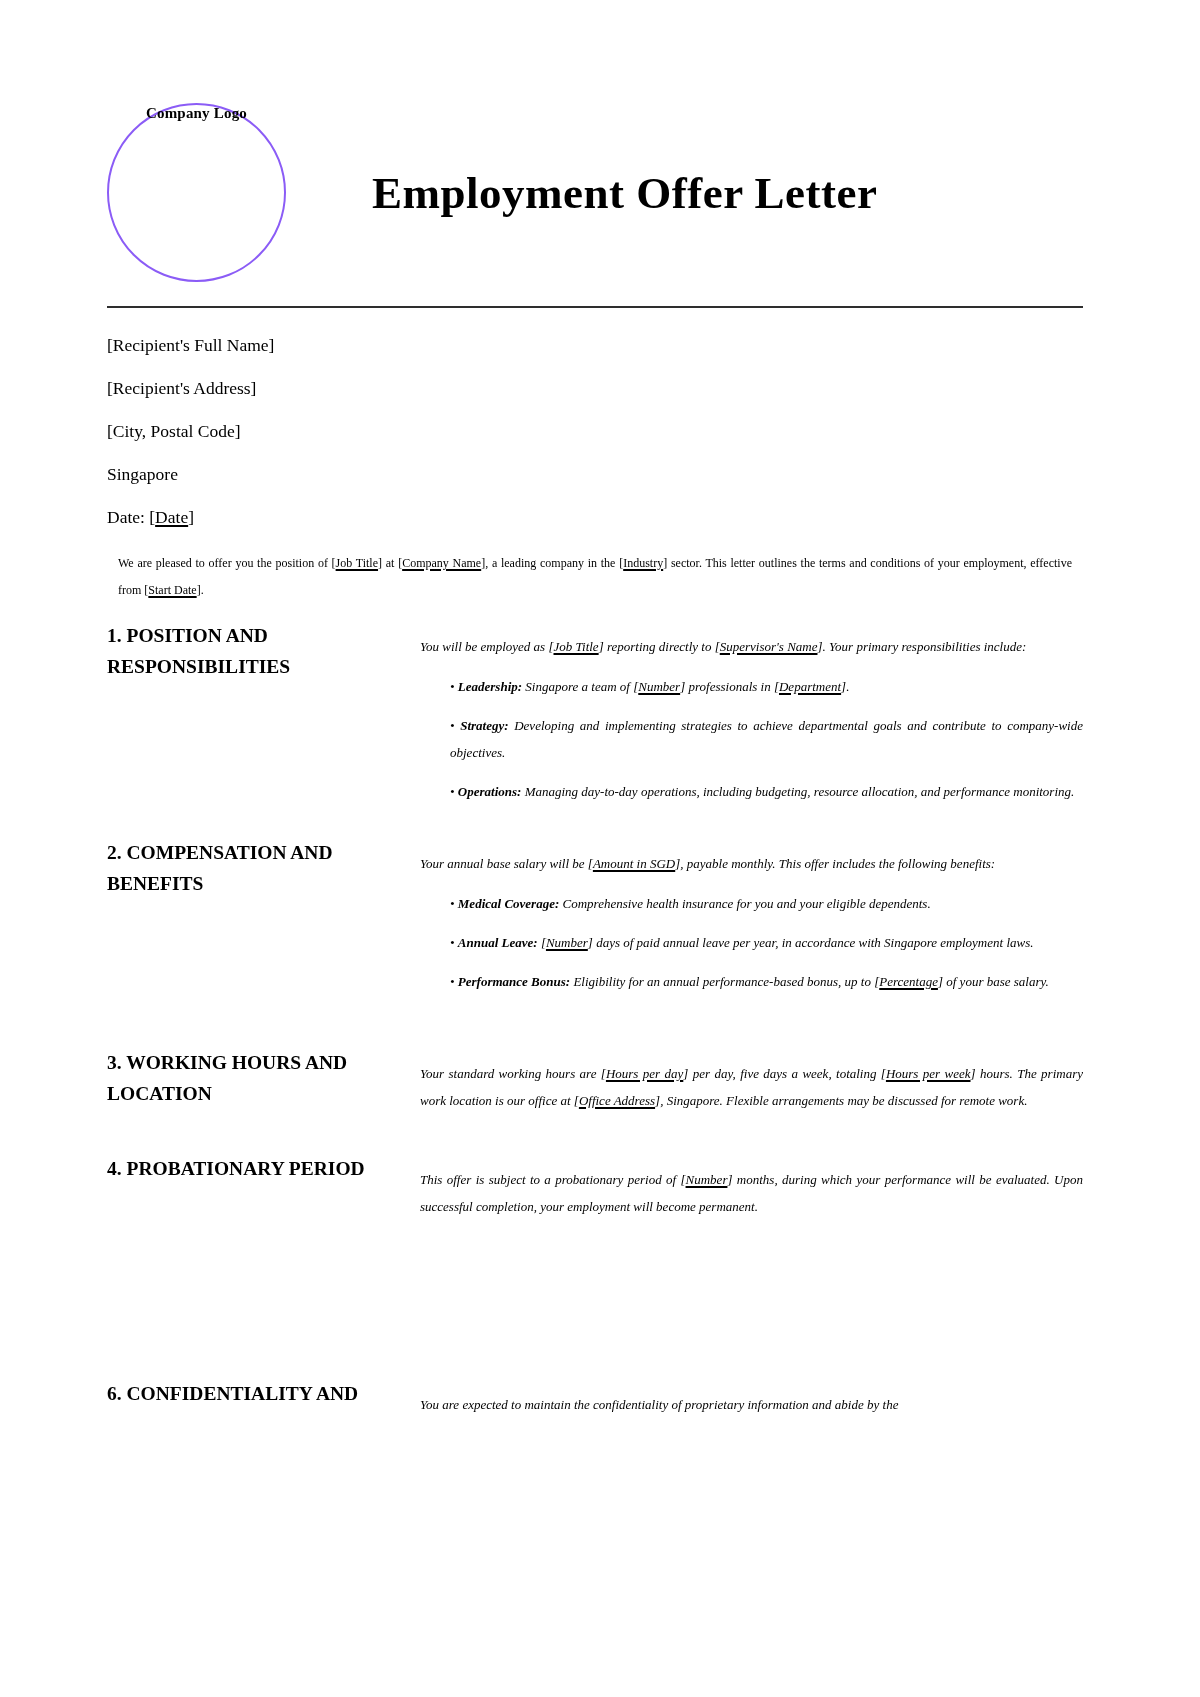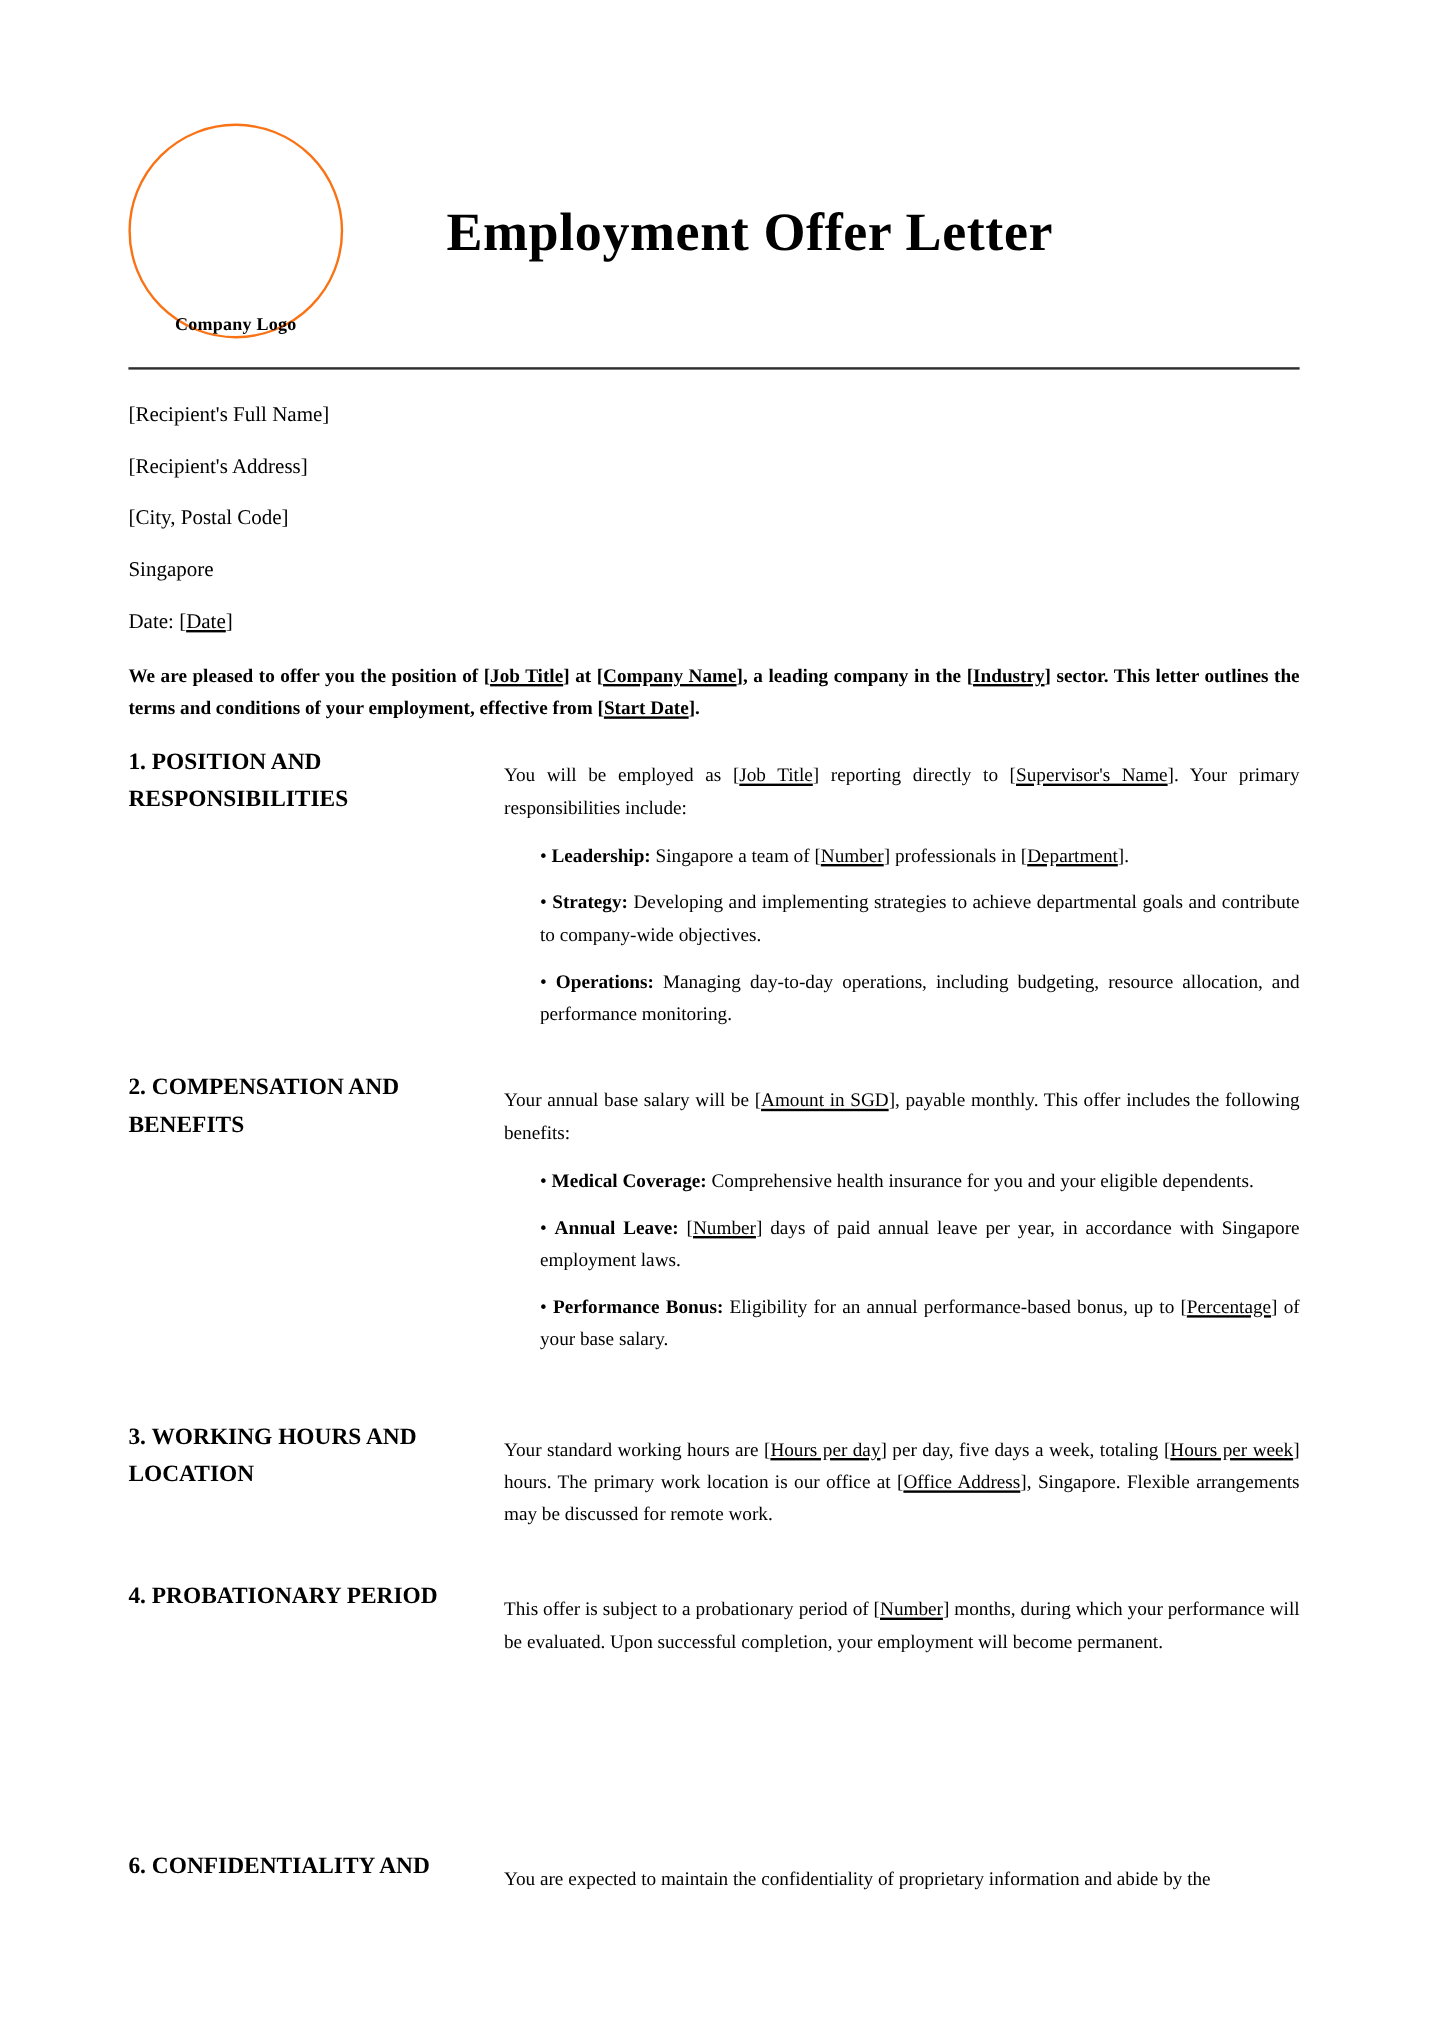--- a/index.html
+++ b/index.html
@@ -12,56 +12,56 @@
     box-sizing: border-box;
     width: 1200px; height: 1697px;
     padding: 0 117px 0 107px;
     overflow: hidden;
     background: #ffffff;
   }
   .header { display: flex; align-items: center; padding-top: 103px; }
   .logo-circle {
     flex: 0 0 auto;
     width: 175px; height: 175px;
-    border: 2px solid #f97316; border-radius: 50%;
-    display: flex; align-items: flex-end; justify-content: center;
+    border: 2px solid #8b5cf6; border-radius: 50%;
+    display: flex; align-items: flex-start; justify-content: center;
   }
   .logo-circle span { font-weight: 700; font-size: 15px; letter-spacing: 0.2px; }
   h1.title {
     margin: 0 0 0 86px;
     font-size: 45px; font-weight: 700; letter-spacing: 0.5px;
     white-space: nowrap;
   }
   hr.divider {
     border: none; border-top: 2px solid #2e2e2e;
     margin: 24px 0 0 0;
   }
   .address { margin-top: 27px; }
   .address p { margin: 0 0 23px 0; font-size: 17.5px; line-height: 20px; }
   .intro {
-    margin: 0; font-size: 16px; line-height: 27px;
+    margin: 11px; font-size: 12px; line-height: 27px;
     text-align: justify;
-    font-weight: bold;
   }
   .section { display: grid; grid-template-columns: 313px 1fr; }
   .s1 { margin-top: 16px; }
   .s2 { margin-top: 20px; }
   .s3 { margin-top: 40px; }
   .s4 { margin-top: 26px; }
   .s5 { margin-top: 145px; }
   .section h2 {
     margin: 0; padding-right: 18px;
     font-size: 19.5px; font-weight: 700; line-height: 31px;
   }
   .section h2 span { display: block; }
   .sec-body { padding-top: 13px; }
   .sec-body p {
     margin: 0 0 13px 0;
-    font-size: 16px; line-height: 27px;
+    font-size: 13px; line-height: 27px;
     text-align: justify;
+    font-style: italic;
   }
   .bullets { padding-left: 30px; }
   .bullets p { margin: 0 0 12px 0; }
   .u { text-decoration: underline; text-decoration-thickness: 1.5px; text-underline-offset: 2px; text-align: center; }
   .b { font-weight: 700; }
 </style>
 </head>
 <body>
 
 <div class="page">

